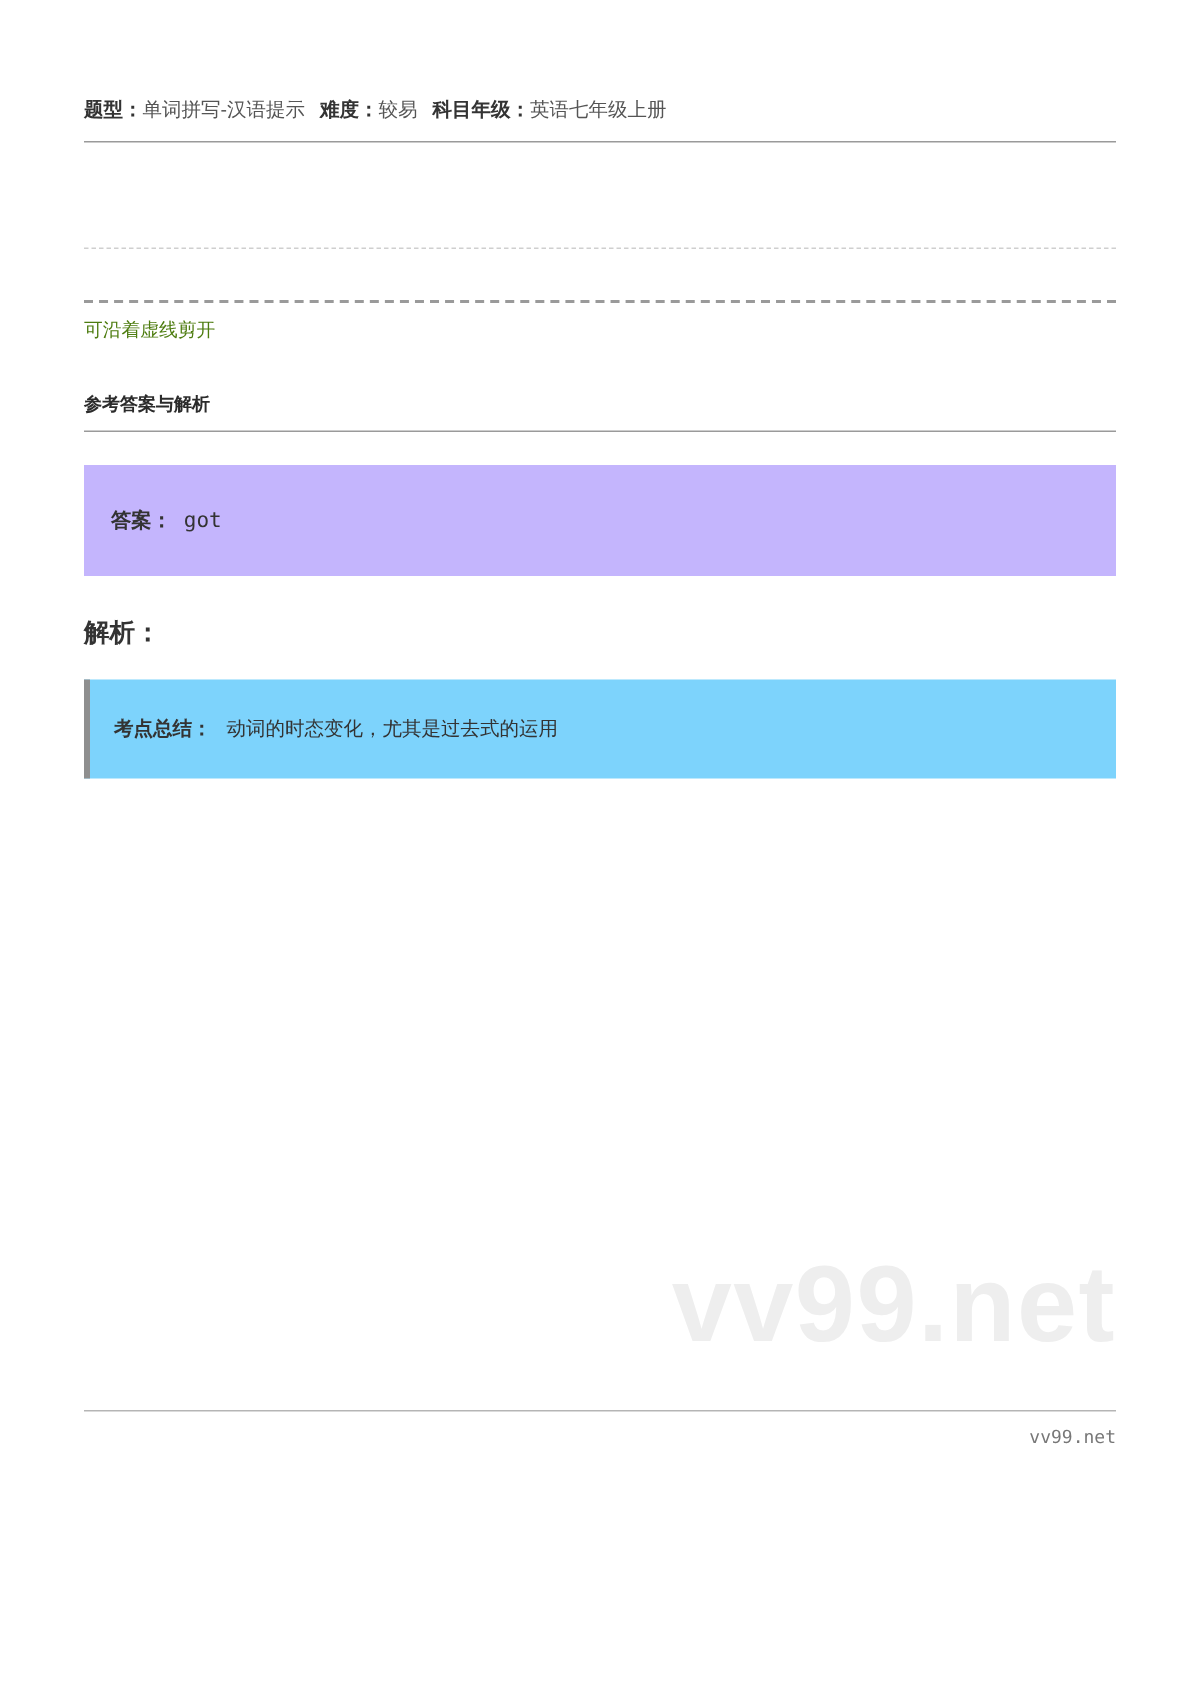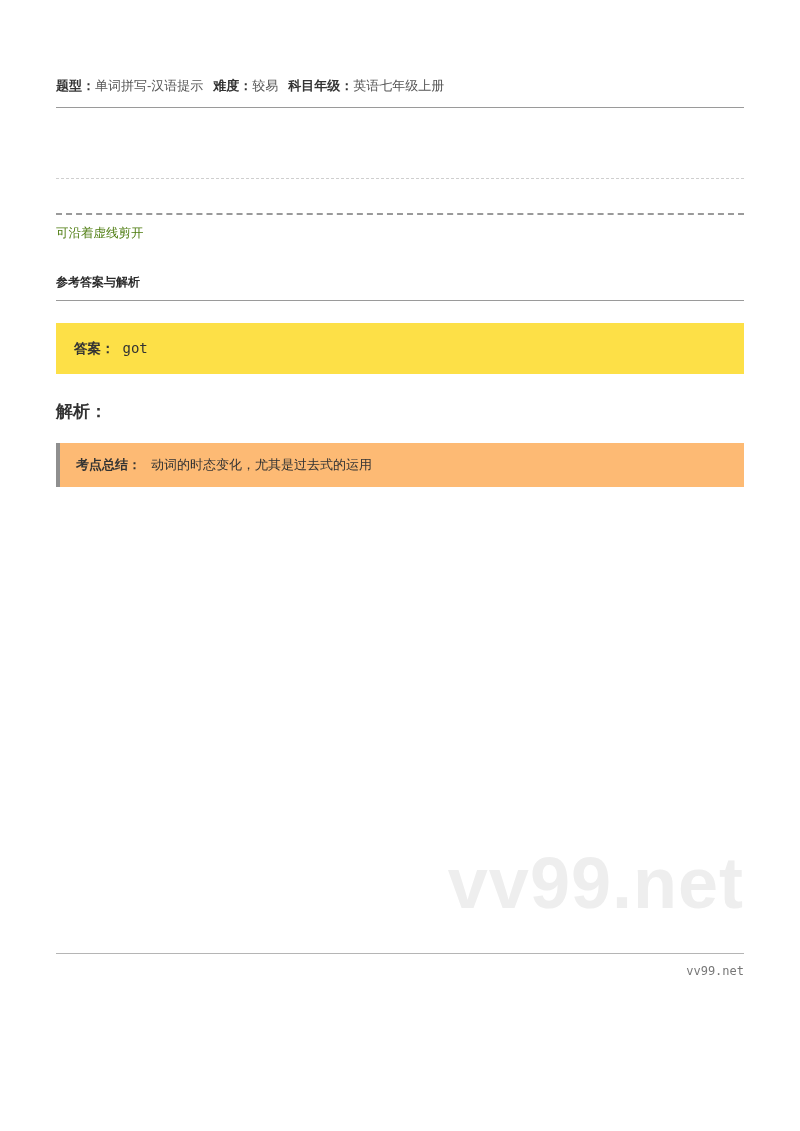--- a/index.html
+++ b/index.html
@@ -8,21 +8,21 @@
     background: #ffffff;
   }
   body {
     font-family: "Liberation Sans", sans-serif;
     color: #333333;
   }
   .page {
     position: relative;
     width: 800px;
     height: 987px;
-    margin: 15px auto;
+    margin: 2px auto;
     background: #ffffff;
     box-sizing: border-box;
     overflow: hidden;
   }
   .content {
     position: absolute;
     left: 56px;
     top: 0;
     width: 688px;
   }
@@ -93,22 +93,22 @@
     font-weight: bold;
     color: #2b2b2b;
   }
   .rule-under-title {
     margin-top: 9px;
     border-bottom: 1px solid #9a9a9a;
   }
 
   .answer-box {
     margin-top: 22px;
-    background: #fde047;
-    padding: 16px 18px;
+    background: #c4b5fd;
+    padding: 28px 18px;
     box-sizing: border-box;
   }
   .answer-label {
     font-weight: bold;
     font-size: 13.5px;
     color: #333333;
   }
   .answer-value {
     font-family: "DejaVu Sans Mono", monospace;
     font-size: 14px;
@@ -125,23 +125,23 @@
   .analysis-text {
     margin-top: 9px;
     font-size: 13.5px;
     line-height: 24px;
     color: #3a3a3a;
     text-align: justify;
   }
 
   .summary-box {
     margin-top: 20px;
-    background: #fdba74;
+    background: #7dd3fc;
     border-left: 4px solid #8f8f8f;
-    padding: 13px 16px;
+    padding: 24px 16px;
     box-sizing: border-box;
     font-size: 13px;
     color: #333333;
   }
   .summary-label {
     font-weight: bold;
   }
   .summary-text {
     margin-left: 10px;
   }

